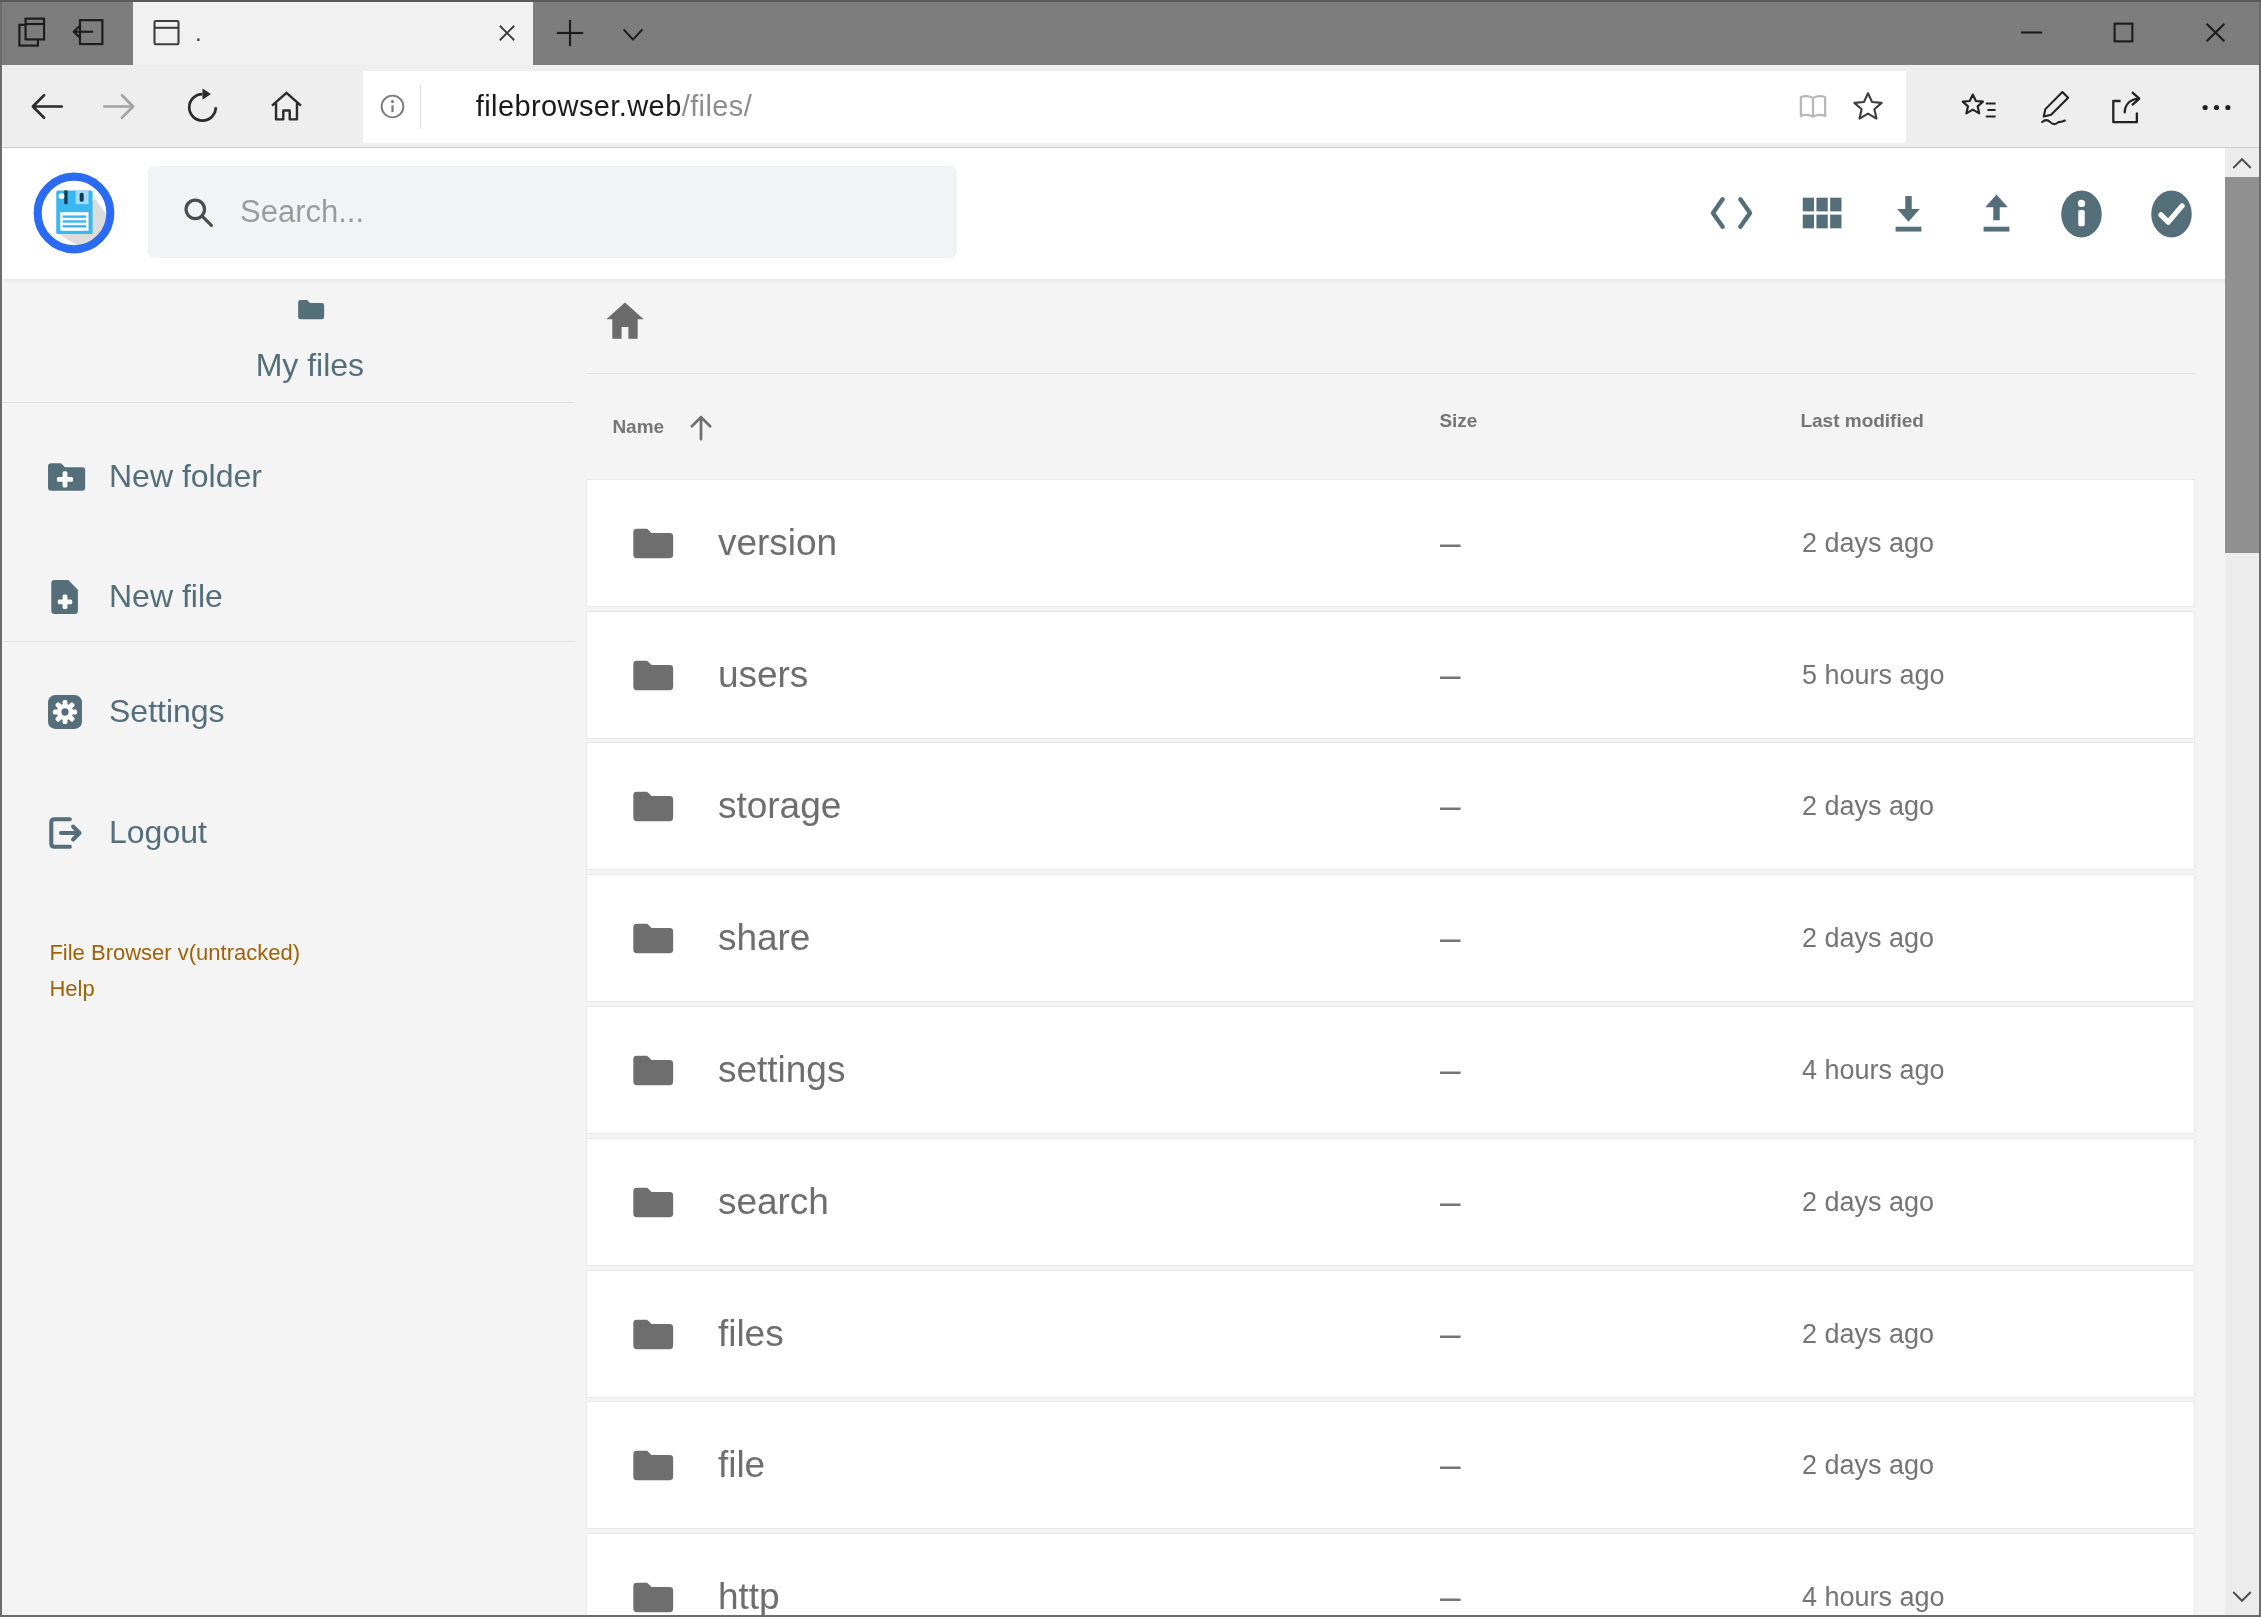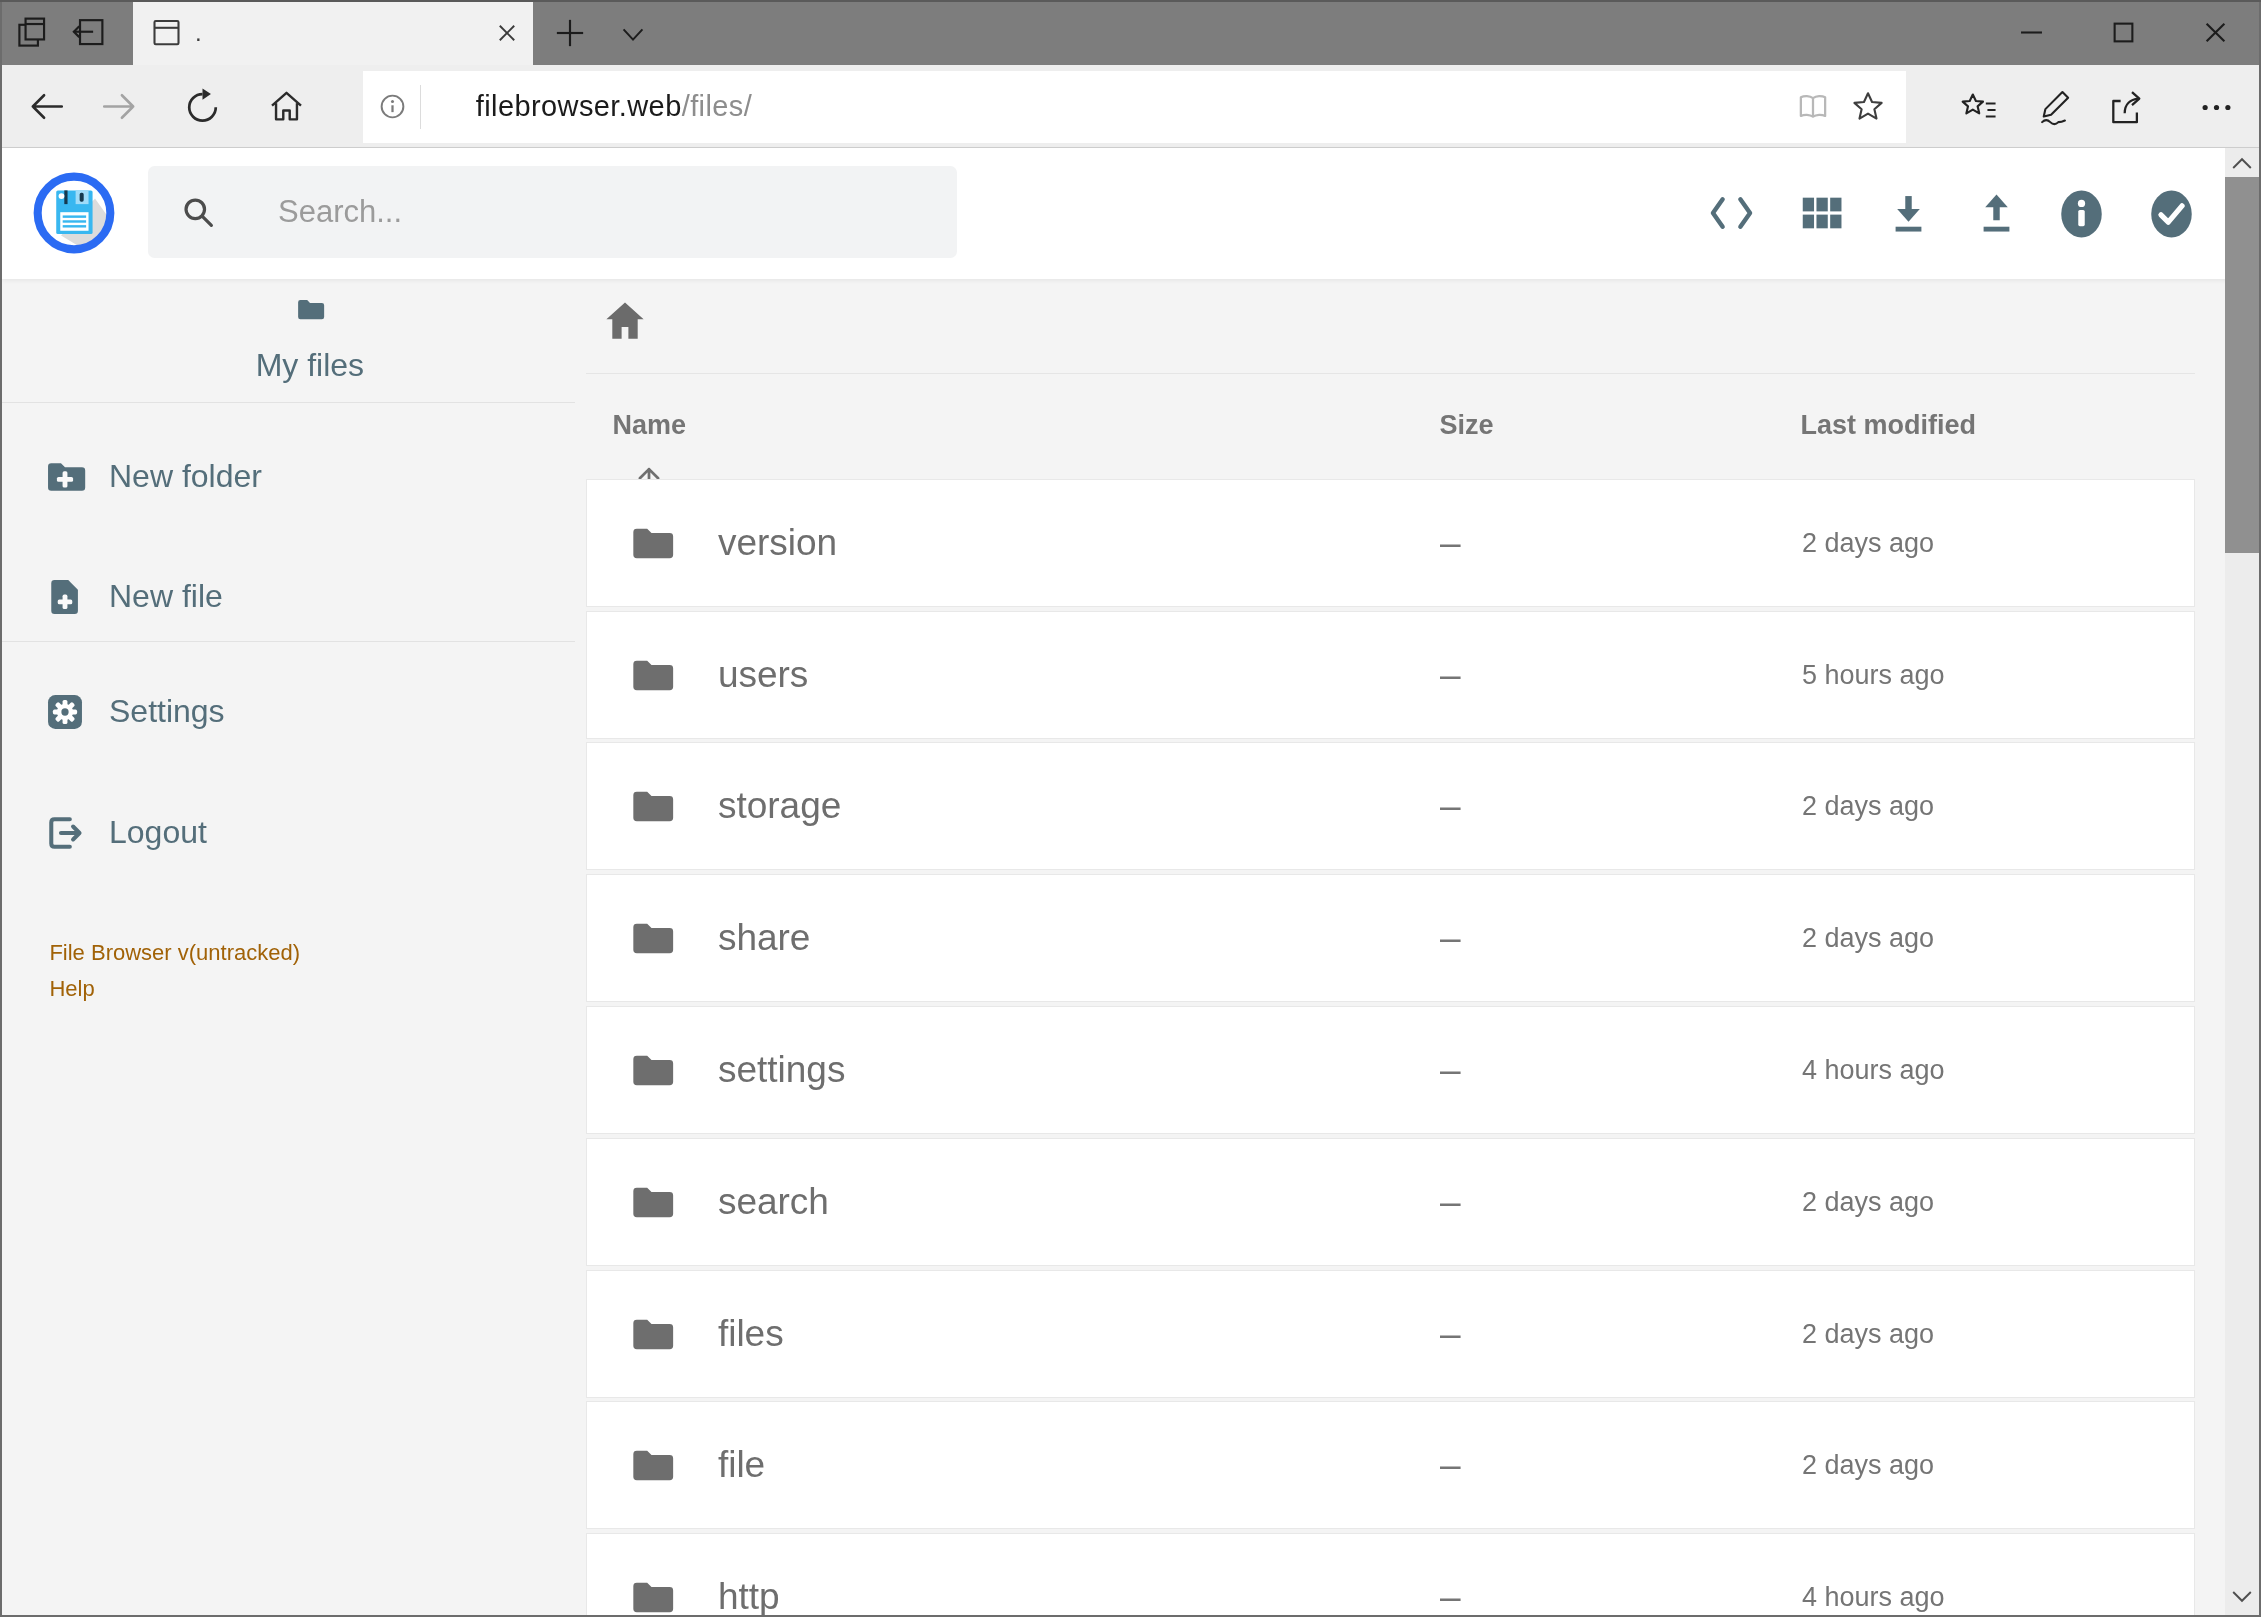--- a/index.html
+++ b/index.html
@@ -31,40 +31,40 @@
   .url-divider { width:0.8px; height:44px; background:#dcdcdc; margin:0 14.5px 0 13px; }
   .url-text { font-size:29px; letter-spacing:0.4px; white-space:nowrap; }
   .url-host { color:#1b1b1b;margin-left:41px; }
   .url-path { color:#8d8d8d; }
   .url-spacer { flex:1; }
   .url-right-icon { margin-right:21px; }
 
   
   .appheader { position:absolute; left:2.4px; top:148px; width:2256px; height:131px; background:#ffffff; box-shadow:0 2.4px 4.8px rgba(0,0,0,0.07); z-index:5; }
   .logo { position:absolute; left:30px; top:22.6px; width:84px; height:84px; }
-  .searchbox { position:absolute; left:146px; top:18px; width:809px; height:92px; background:#f2f3f4; border-radius:6.5px; display:flex; align-items:center; padding-left:32px;gap:38px; }
+  .searchbox { position:absolute; left:146px; top:18px; width:809px; height:92px; background:#f2f3f4; border-radius:6.5px; display:flex; align-items:center; padding-left:32px; }
   .searchbox input { border:none; outline:none; background:transparent; font-size:31px; margin-left:22.6px; flex:1; font-family:"Liberation Sans", sans-serif; color:#555; }
   .searchbox input::placeholder { color:#9b9b9b; }
   .toolbar-btn { position:absolute; top:40px; width:47px; height:52px; }
 
   
   .content { position:absolute; left:2.4px; top:279px; width:2256px; height:1336px; background:#f4f4f4; overflow:hidden; }
 
   
   .sidebar { position:absolute; left:0; top:0; width:573px; height:100%; }
   .side-item { position:absolute; left:0; width:573px; height:89px; display:flex; align-items:center; padding-left:42px; gap:22.6px; cursor:pointer; }
   .side-item span { font-size:32px; color:#546e7a; }
   .side-divider { position:absolute; left:0; width:573px; height:0.8px; background:#e2e2e2; }
   .side-footer { position:absolute; left:47px; top:656px; font-size:22px; color:#a16207; line-height:36px; }
 
   
   .main { position:absolute; left:573px; top:0; width:1652px; height:100%; }
   .crumb-home { position:absolute; left:28px; top:20px; width:44px; height:44px; cursor:pointer; }
   .crumb-divider { position:absolute; left:10.5px; top:94px; width:1609px; height:0.8px; background:#e5e5e5; }
-  .lhead { position:absolute; top:131px; font-size:27px; font-weight:bold; color:#757575;flex-direction:column; }
+  .lhead { position:absolute; top:131px; font-size:19px; font-weight:bold; color:#757575; }
   .lh-name { left:37px; display:flex; align-items:center; gap:21px; cursor:pointer; }
   .lh-size { left:864px; cursor:pointer; }
   .lh-mod  { left:1225px; cursor:pointer; }
 
   .row { position:absolute; left:10.5px; width:1609px; height:128px; background:#ffffff; border:0.8px solid #e8e8e8; cursor:pointer; }
   .row .ficon { position:absolute; left:42px; top:41px; width:45px; height:45px; }
   .row .fname, .row .fsize, .row .fmod { position:absolute; top:0; height:100%; display:flex; align-items:center; font-size:37px; color:#6e6e6e; }
   .row .fname { left:131px; }
   .row .fsize { left:853px; color:#757575; }
   .row .fmod  { left:1215px; color:#757575; font-size:27px; }

